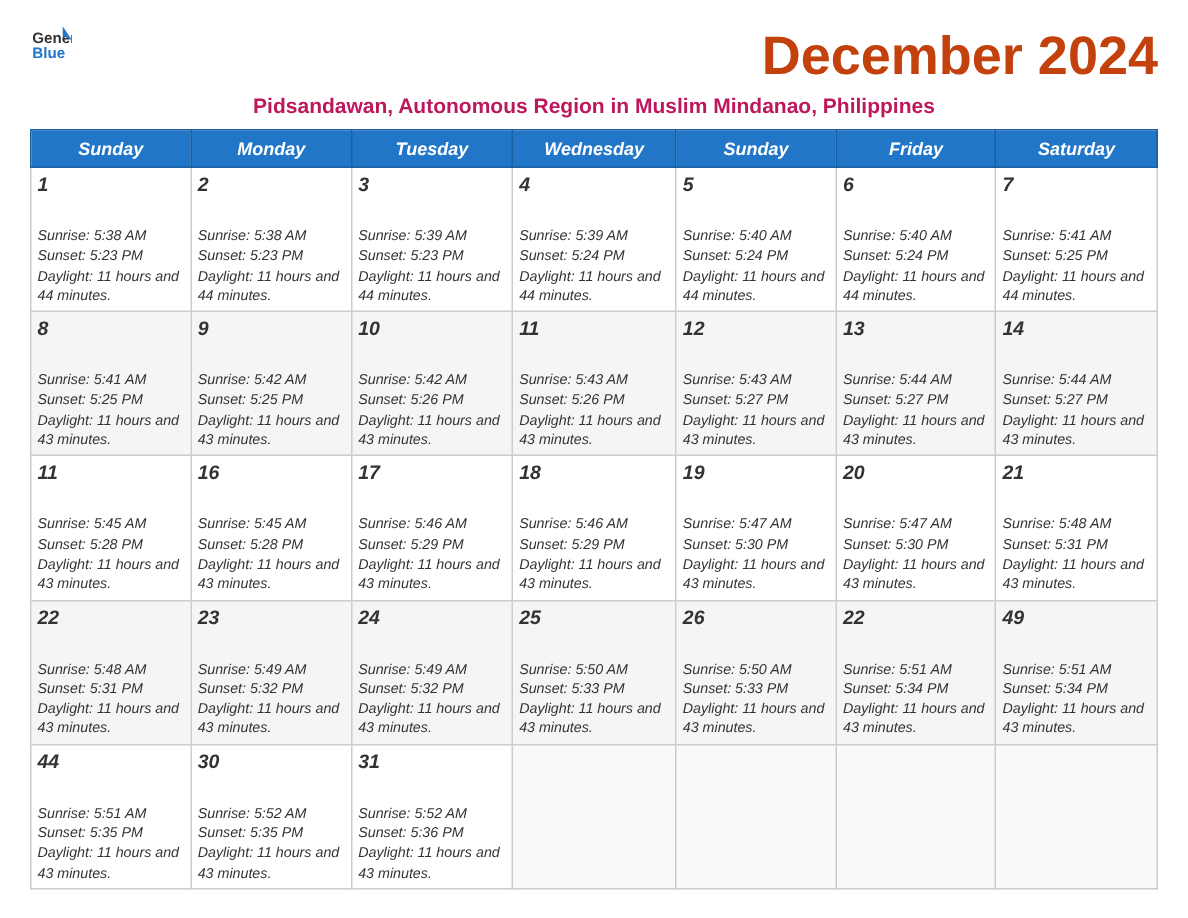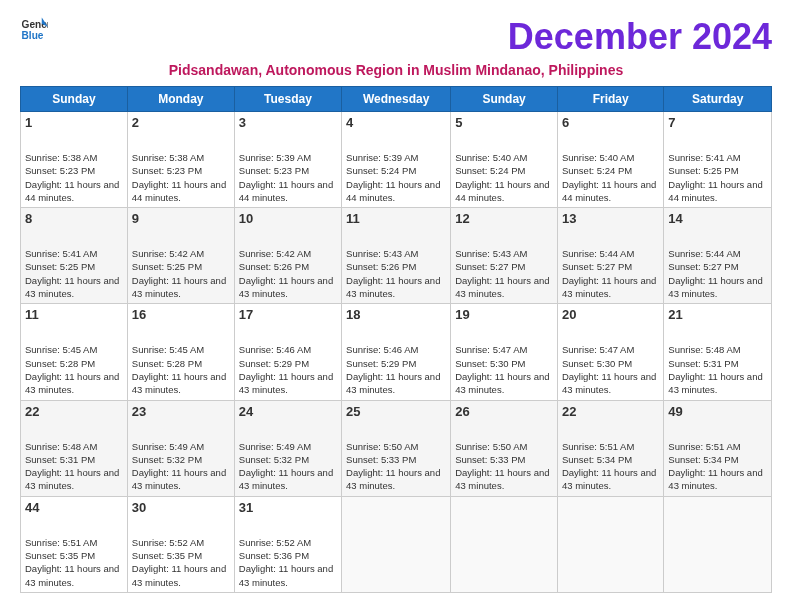--- a/index.html
+++ b/index.html
@@ -21,34 +21,35 @@
       align-items: center;
       gap: 4px;
     }
     .logo-icon {
       width: 28px;
       height: 28px;
     }
     .month-title {
       font-size: 36px;
       font-weight: bold;
-      color: #6d28d9;
+      color: #c2410c;
       text-align: center;
     }
     .location-title {
       text-align: center;
       font-size: 14px;
       font-weight: bold;
       color: #be185d;
       margin-bottom: 8px;
     }
     table {
       width: 100%;
       border-collapse: collapse;
       font-size: 10px;
+      font-style: italic;
     }
     th {
       background-color: #2176c7;
       color: #fff;
       text-align: center;
       padding: 5px 3px;
       font-size: 12px;
       font-weight: bold;
       border: 1px solid #1a5fa0;
     }

